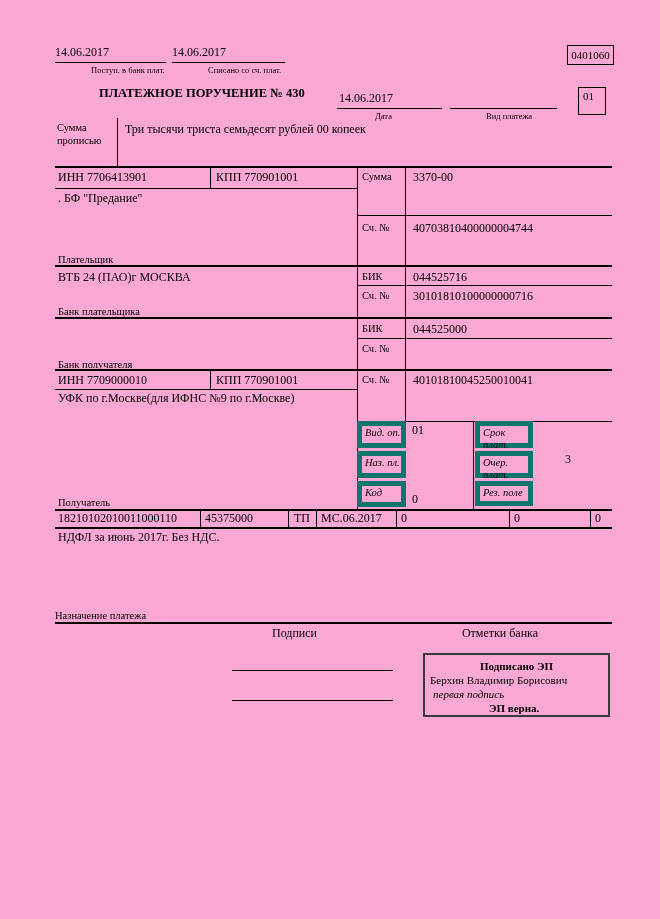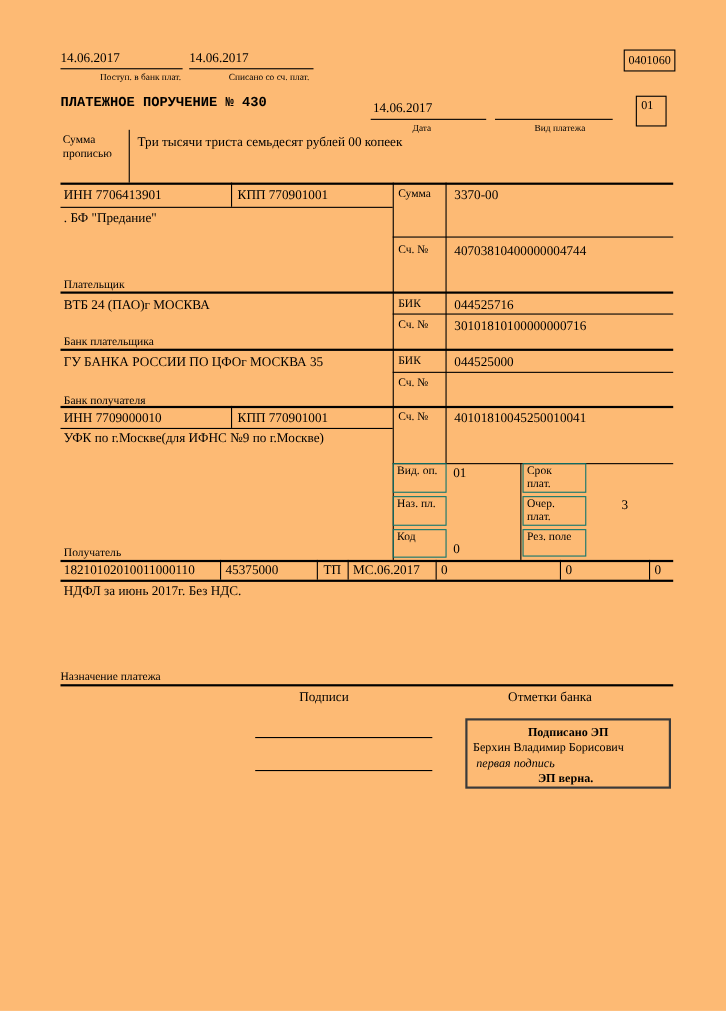--- a/index.html
+++ b/index.html
@@ -1,28 +1,28 @@
 <!DOCTYPE html>
 <html><head>
 <meta charset="utf-8">
 <style>
   html,body{margin:0;padding:0;background:#fff;}
-  #page{position:relative;width:660px;height:919px;background:#fdba74;
+  #page{position:relative;width:660px;height:919px;background:#f9a8d4;
         font-family:"Liberation Serif", serif;color:#000;overflow:hidden;}
   .t{position:absolute;white-space:nowrap;font-size:12px;line-height:1.1;}
   .sm{font-size:8.5px;margin-left:36px;}
   .lb{font-size:10.5px;}
   .bold{font-weight:bold;}
-  .sans{font-family:Liberation Mono, monospace;}
+  .sans{font-family:Liberation Serif, serif;margin-left:44px;}
   .hl{position:absolute;background:#000;height:1px;}
   .hl2{position:absolute;background:#000;height:2px;}
   .vl{position:absolute;background:#000;width:1px;}
   .box{position:absolute;border:1px solid #000;box-sizing:border-box;}
-  .cellbox{position:absolute;border:1px solid #0f766e;box-sizing:border-box;
-           font-size:10.5px;line-height:11.5px;padding:1px 0 0 3px;}
+  .cellbox{position:absolute;border:5px solid #0f766e;box-sizing:border-box;
+           font-size:10.5px;line-height:11.5px;padding:1px 0 0 3px;font-style:italic;}
   .wrapnarrow{display:block;width:36px;white-space:normal;}
   .center{text-align:center;}
   .bluebox{position:absolute;border:2px solid #3434b4;box-sizing:border-box;
            color:#3434b4;font-size:11px;line-height:13.4px;padding:2px 4px;}
   .bline{min-height:13.4px;white-space:nowrap;}
   .stampbox{position:absolute;border:2px solid #3a3a3a;box-sizing:border-box;font-size:11px;}
   .stampbox .row{position:absolute;white-space:nowrap;}
 </style>
 </head>
 <body>
@@ -77,21 +77,20 @@
 
   <div class="t" style="left:58px;top:271px;">ВТБ 24 (ПАО)г МОСКВА</div>
   <div class="t lb" style="left:362px;top:271px;">БИК</div>
   <div class="t" style="left:413px;top:271px;">044525716</div>
   <div class="hl" style="left:357px;top:285px;width:255px;"></div>
   <div class="t lb" style="left:362px;top:290px;">Сч. №</div>
   <div class="t" style="left:413px;top:290px;">30101810100000000716</div>
   <div class="t lb" style="left:58px;top:306px;">Банк плательщика</div>
   <div class="hl2" style="left:55px;top:317px;width:557px;"></div>
 
-  <div class="t" style="left:58px;top:323px;">ГУ БАНКА РОССИИ ПО ЦФОг МОСКВА 35</div>
   <div class="t lb" style="left:362px;top:323px;">БИК</div>
   <div class="t" style="left:413px;top:323px;">044525000</div>
   <div class="hl" style="left:357px;top:338px;width:255px;"></div>
   <div class="t lb" style="left:362px;top:343px;">Сч. №</div>
   <div class="t" style="left:413px;top:343px;"></div>
   <div class="t lb" style="left:58px;top:359px;">Банк получателя</div>
   <div class="hl2" style="left:55px;top:369px;width:557px;"></div>
 
   <div class="t" style="left:58px;top:374px;">ИНН 7709000010</div>
   <div class="vl" style="left:210px;top:369px;height:20px;"></div>

